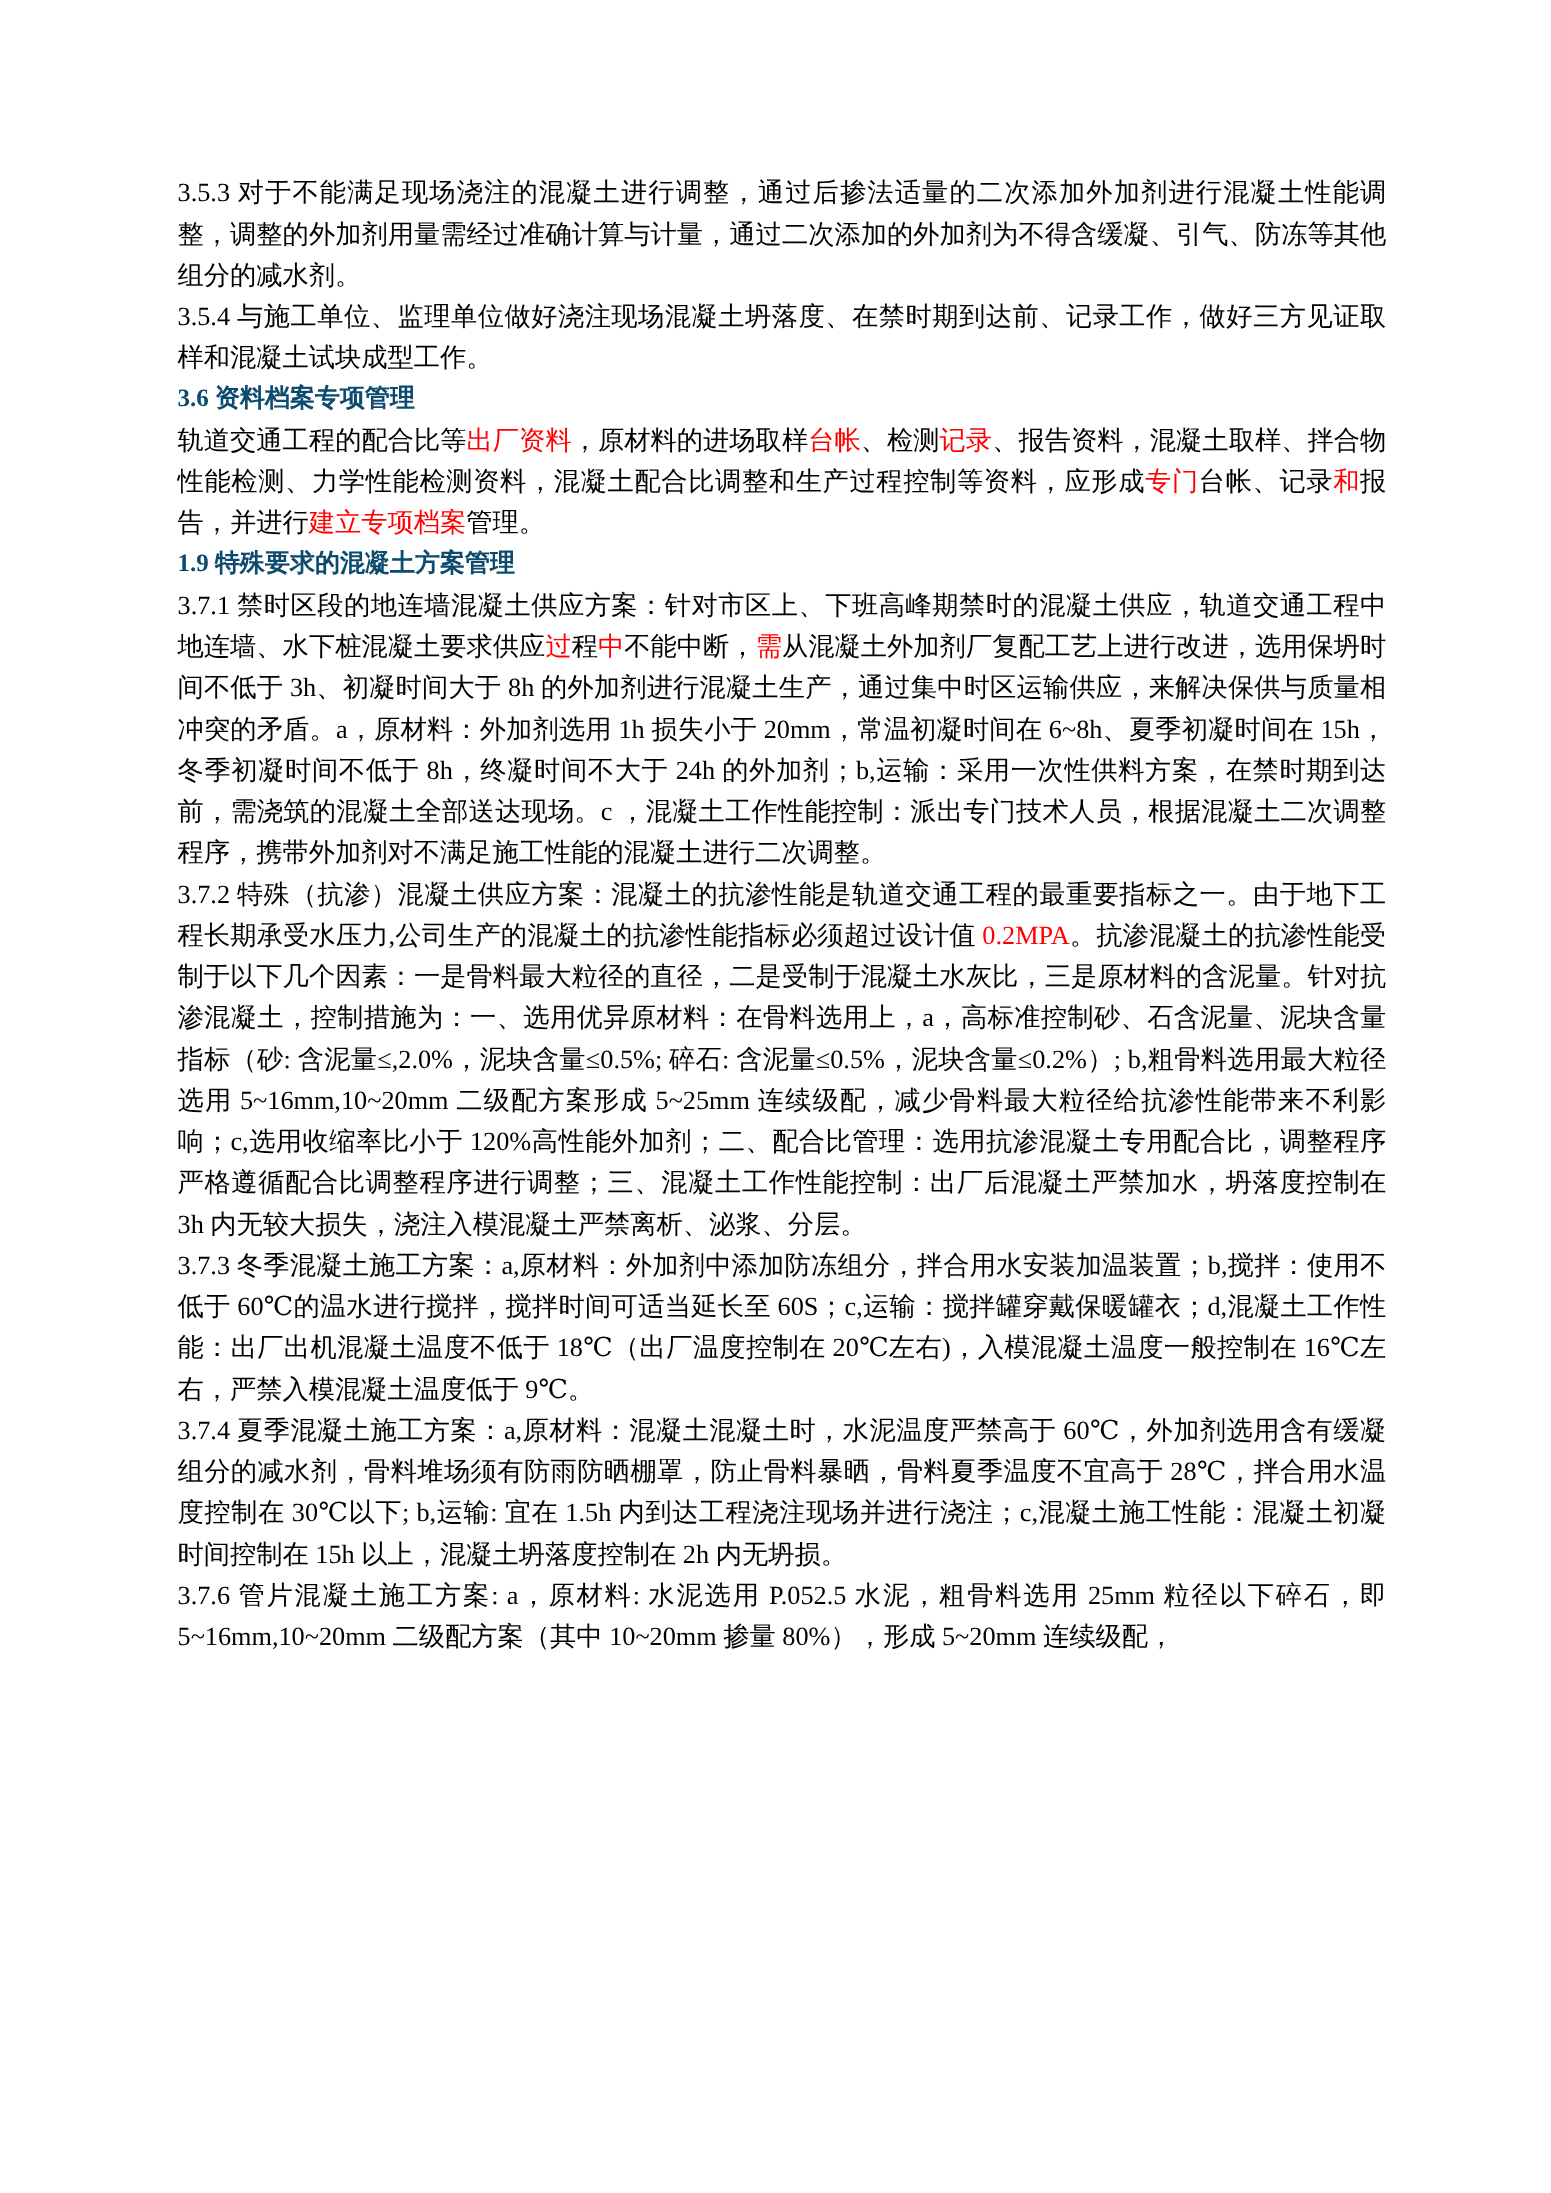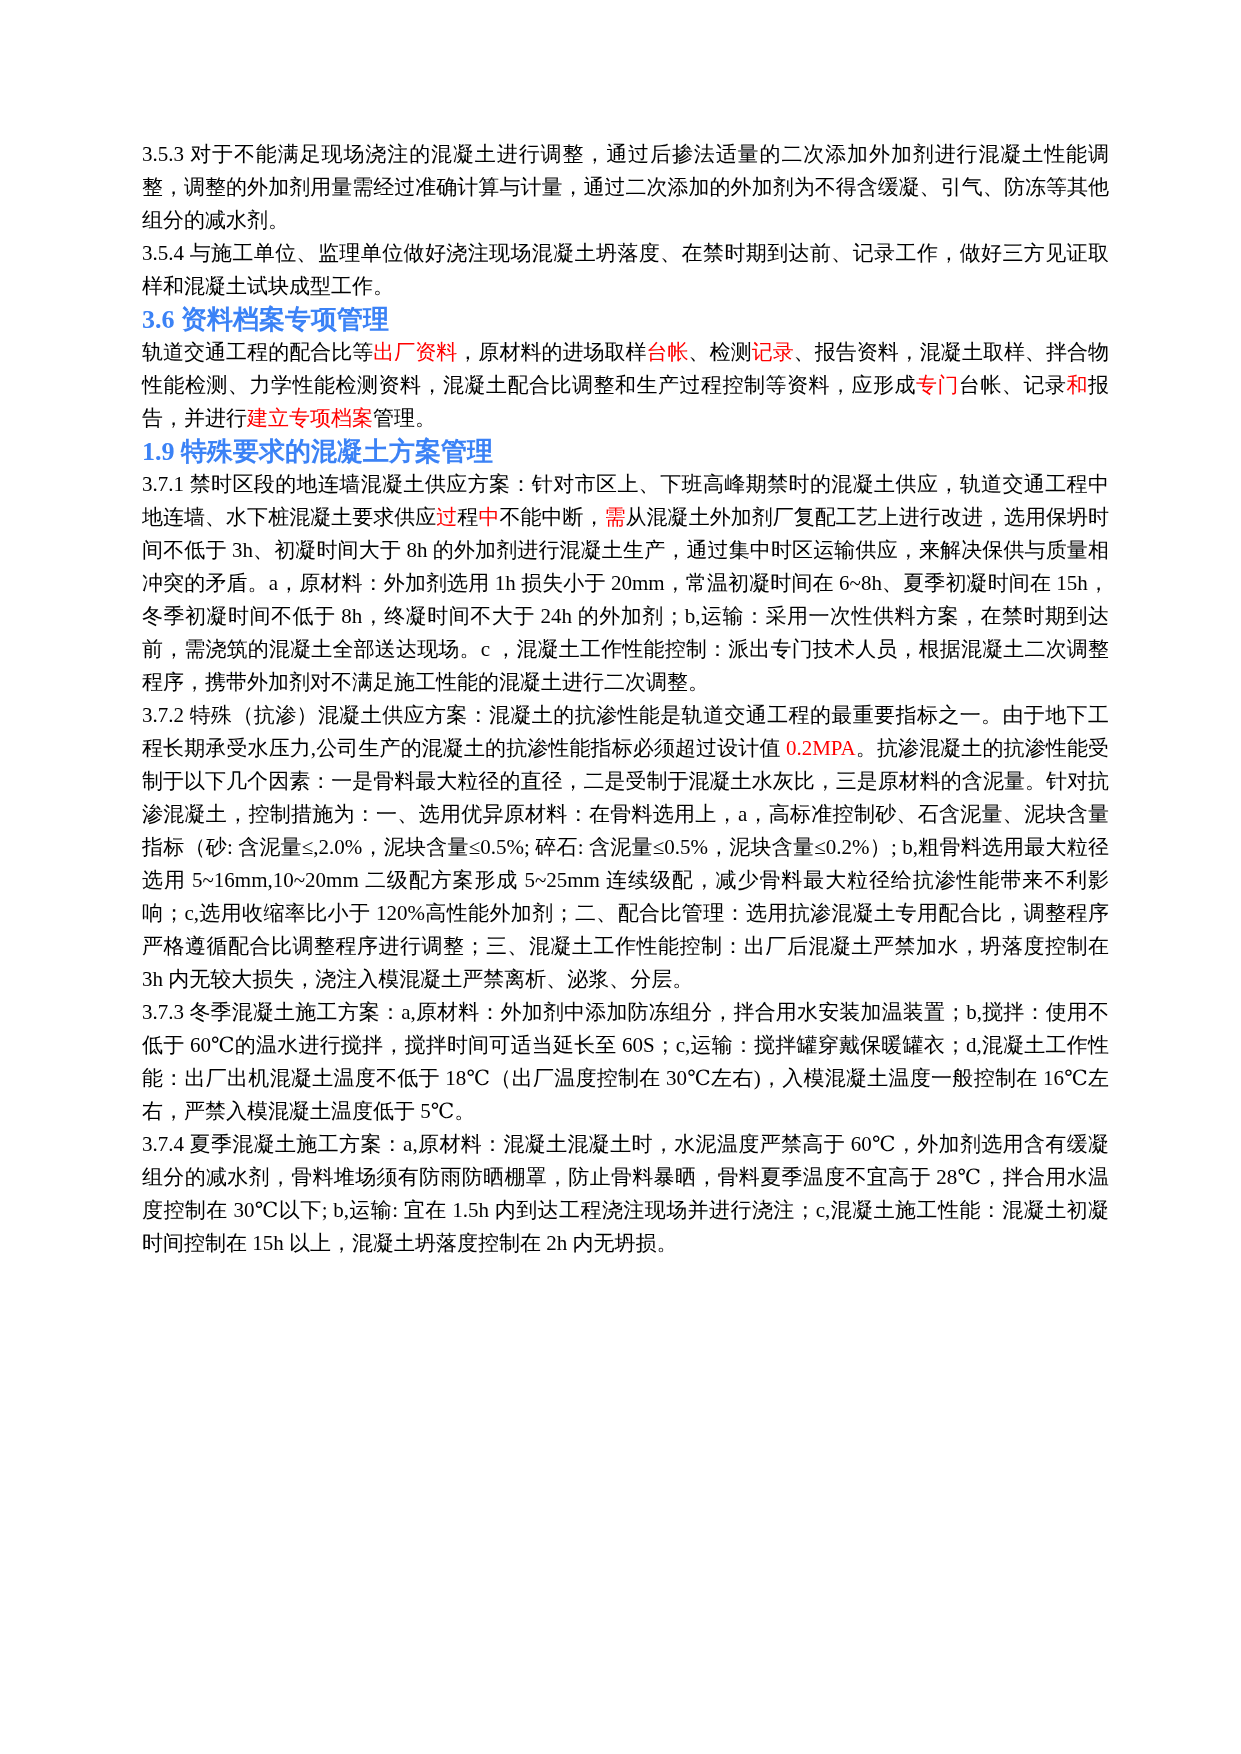--- a/index.html
+++ b/index.html
@@ -21,36 +21,37 @@
     overflow: hidden;
     margin-left: 31px;
   }
   .doc-body p.paragraph {
     margin: 0;
     text-align: justify;
     text-justify: inter-ideograph;
   }
   .doc-body h3.heading {
     margin: 0;
-    font-size: 26px;
+    font-size: 20px;
     line-height: 33px;
     font-weight: bold;
     text-align: left;
-    color: #3b82f6;
+    color: #0c4a6e;
   }
   .doc-body span { white-space: pre-wrap; }
 </style>
 </head>
 <body>
 
 <div class="page">
   <div class="doc-body">
       <p class="paragraph"><span>3.5.3 对于不能满足现场浇注的混凝土进行调整，通过后掺法适量的二次添加外加剂进行混凝土性能调整，调整的外加剂用量需经过准确计算与计量，通过二次添加的外加剂为不得含缓凝、引气、防冻等其他组分的减水剂。</span></p>
       <p class="paragraph"><span>3.5.4 与施工单位、监理单位做好浇注现场混凝土坍落度、在禁时期到达前、记录工作，做好三方见证取样和混凝土试块成型工作。</span></p>
       <h3 class="heading"><span>3.6 资料档案专项管理</span></h3>
       <p class="paragraph"><span>轨道交通工程的配合比等</span><span style="color: rgb(255, 0, 0);">出厂资料</span><span>，原材料的进场取样</span><span style="color: rgb(255, 0, 0);">台帐</span><span>、检测</span><span style="color: rgb(255, 0, 0);">记录</span><span>、报告资料，混凝土取样、拌合物性能检测、力学性能检测资料，混凝土配合比调整和生产过程控制等资料，应形成</span><span style="color: rgb(255, 0, 0);">专门</span><span>台帐、记录</span><span style="color: rgb(255, 0, 0);">和</span><span>报告，并进行</span><span style="color: rgb(255, 0, 0);">建立专项档案</span><span>管理。</span></p>
       <h3 class="heading"><span>1.9 特殊要求的混凝土方案管理</span></h3>
       <p class="paragraph"><span>3.7.1 禁时区段的地连墙混凝土供应方案：针对市区上、下班高峰期禁时的混凝土供应，轨道交通工程中地连墙、水下桩混凝土要求供应</span><span style="color: rgb(255, 0, 0);">过</span><span>程</span><span style="color: rgb(255, 0, 0);">中</span><span>不能中断，</span><span style="color: rgb(255, 0, 0);">需</span><span>从混凝土外加剂厂复配工艺上进行改进，选用保坍时间不低于 3h、初凝时间大于 8h 的外加剂进行混凝土生产，通过集中时区运输供应，来解决保供与质量相冲突的矛盾。a，原材料：外加剂选用 1h 损失小于 20mm，常温初凝时间在 6~8h、夏季初凝时间在 15h，冬季初凝时间不低于 8h，终凝时间不大于 24h 的外加剂；b,运输：采用一次性供料方案，在禁时期到达前，需浇筑的混凝土全部送达现场。c ，混凝土工作性能控制：派出专门技术人员，根据混凝土二次调整程序，携带外加剂对不满足施工性能的混凝土进行二次调整。</span></p>
       <p class="paragraph"><span>3.7.2 特殊（抗渗）混凝土供应方案：混凝土的抗渗性能是轨道交通工程的最重要指标之一。由于地下工程长期承受水压力,公司生产的混凝土的抗渗性能指标必须超过设计值 </span><span style="color: rgb(255, 0, 0);">0.2MPA</span><span>。抗渗混凝土的抗渗性能受制于以下几个因素：一是骨料最大粒径的直径，二是受制于混凝土水灰比，三是原材料的含泥量。针对抗渗混凝土，控制措施为：一、选用优异原材料：在骨料选用上，a，高标准控制砂、石含泥量、泥块含量指标（砂: 含泥量≤,2.0%，泥块含量≤0.5%; 碎石: 含泥量≤0.5%，泥块含量≤0.2%）; b,粗骨料选用最大粒径选用 5~16mm,10~20mm 二级配方案形成 5~25mm 连续级配，减少骨料最大粒径给抗渗性能带来不利影响；c,选用收缩率比小于 120%高性能外加剂；二、配合比管理：选用抗渗混凝土专用配合比，调整程序严格遵循配合比调整程序进行调整；三、混凝土工作性能控制：出厂后混凝土严禁加水，坍落度控制在 3h 内无较大损失，浇注入模混凝土严禁离析、泌浆、分层。</span></p>
-      <p class="paragraph"><span>3.7.3 冬季混凝土施工方案：a,原材料：外加剂中添加防冻组分，拌合用水安装加温装置；b,搅拌：使用不低于 60℃的温水进行搅拌，搅拌时间可适当延长至 60S；c,运输：搅拌罐穿戴保暖罐衣；d,混凝土工作性能：出厂出机混凝土温度不低于 18℃（出厂温度控制在 30℃左右)，入模混凝土温度一般控制在 16℃左右，严禁入模混凝土温度低于 5℃。</span></p>
+      <p class="paragraph"><span>3.7.3 冬季混凝土施工方案：a,原材料：外加剂中添加防冻组分，拌合用水安装加温装置；b,搅拌：使用不低于 60℃的温水进行搅拌，搅拌时间可适当延长至 60S；c,运输：搅拌罐穿戴保暖罐衣；d,混凝土工作性能：出厂出机混凝土温度不低于 18℃（出厂温度控制在 20℃左右)，入模混凝土温度一般控制在 16℃左右，严禁入模混凝土温度低于 9℃。</span></p>
       <p class="paragraph"><span>3.7.4 夏季混凝土施工方案：a,原材料：混凝土混凝土时，水泥温度严禁高于 60℃，外加剂选用含有缓凝组分的减水剂，骨料堆场须有防雨防晒棚罩，防止骨料暴晒，骨料夏季温度不宜高于 28℃，拌合用水温度控制在 30℃以下; b,运输: 宜在 1.5h 内到达工程浇注现场并进行浇注；c,混凝土施工性能：混凝土初凝时间控制在 15h 以上，混凝土坍落度控制在 2h 内无坍损。</span></p>
+      <p class="paragraph"><span>3.7.6 管片混凝土施工方案: a，原材料: 水泥选用 P.052.5 水泥，粗骨料选用 25mm 粒径以下碎石，即 5~16mm,10~20mm 二级配方案（其中 10~20mm 掺量 80%），形成 5~20mm 连续级配，</span></p>
     </div>
 </div>
 
 </body></html>

